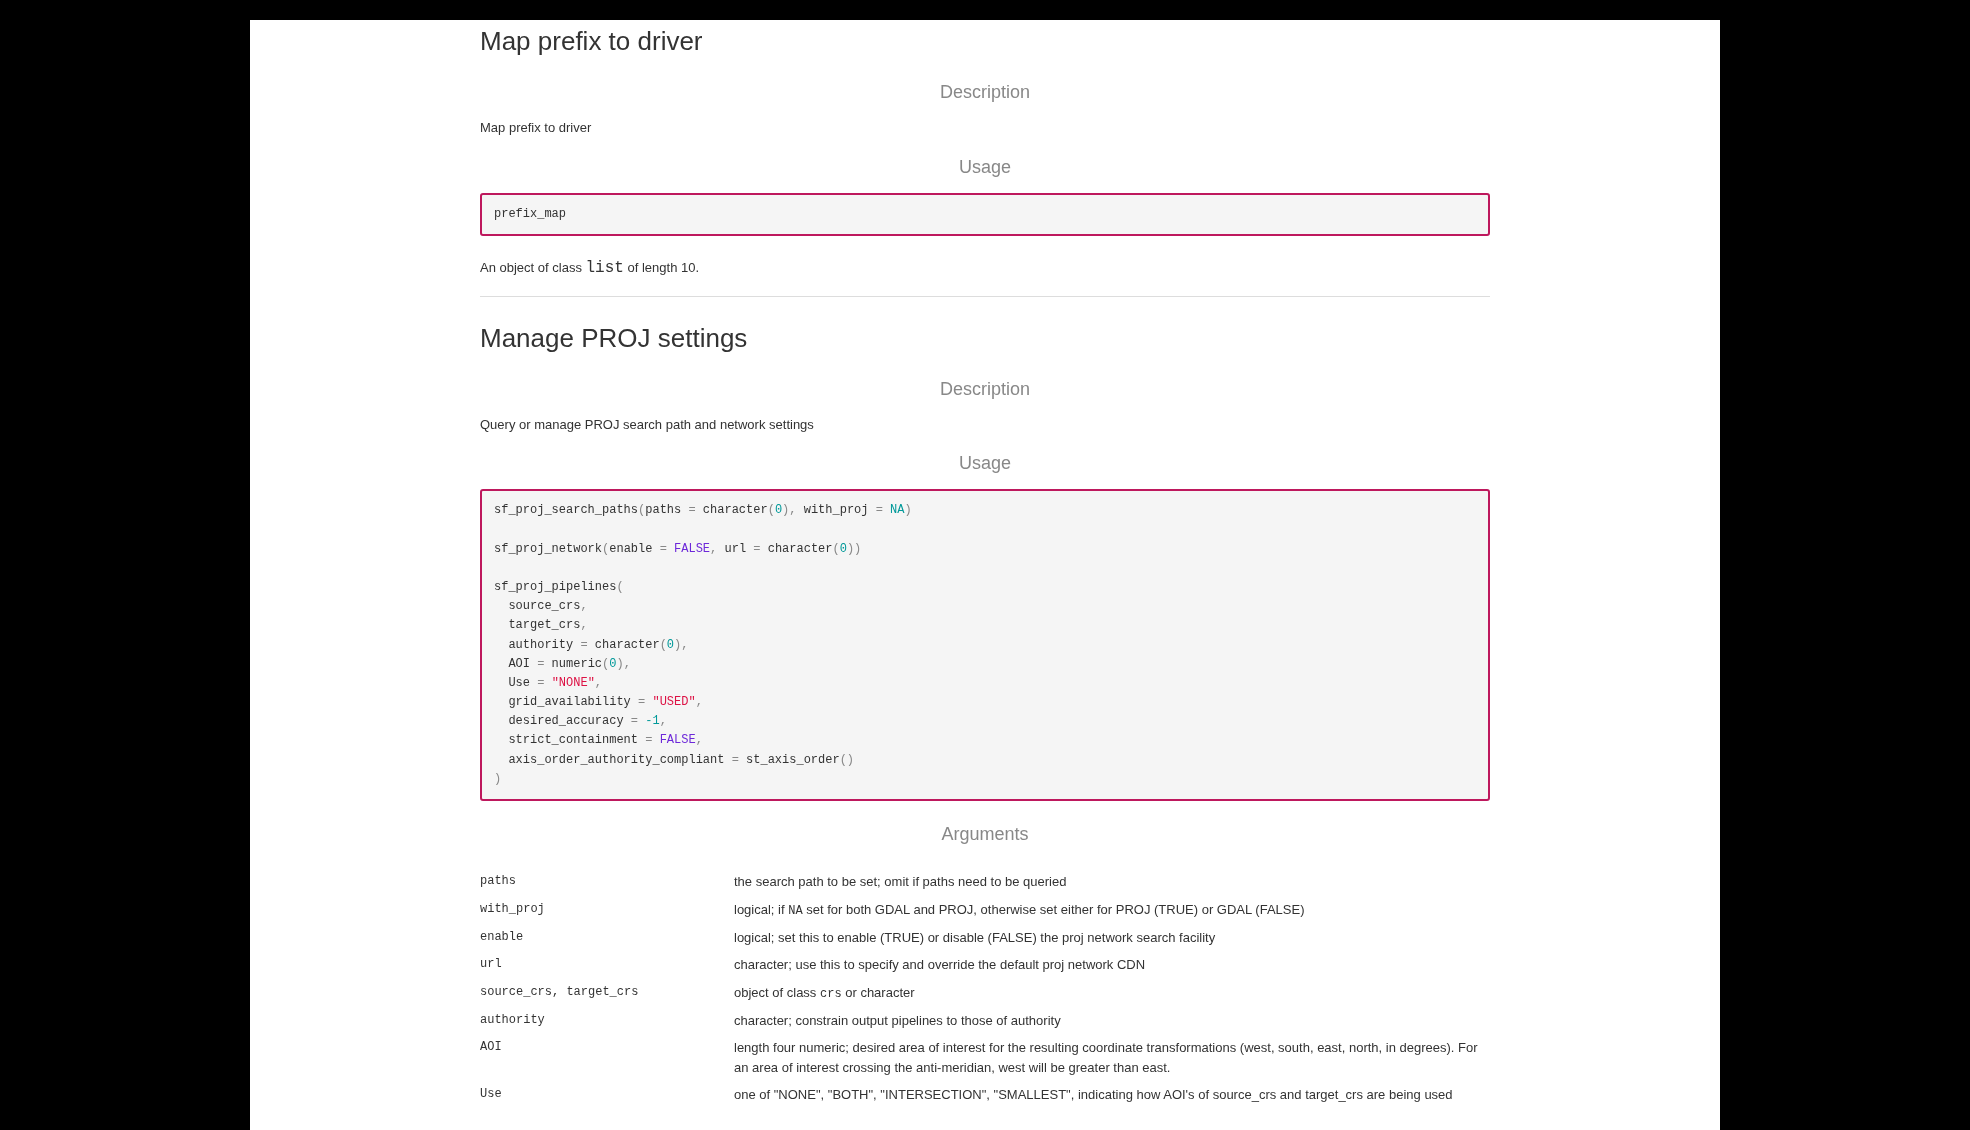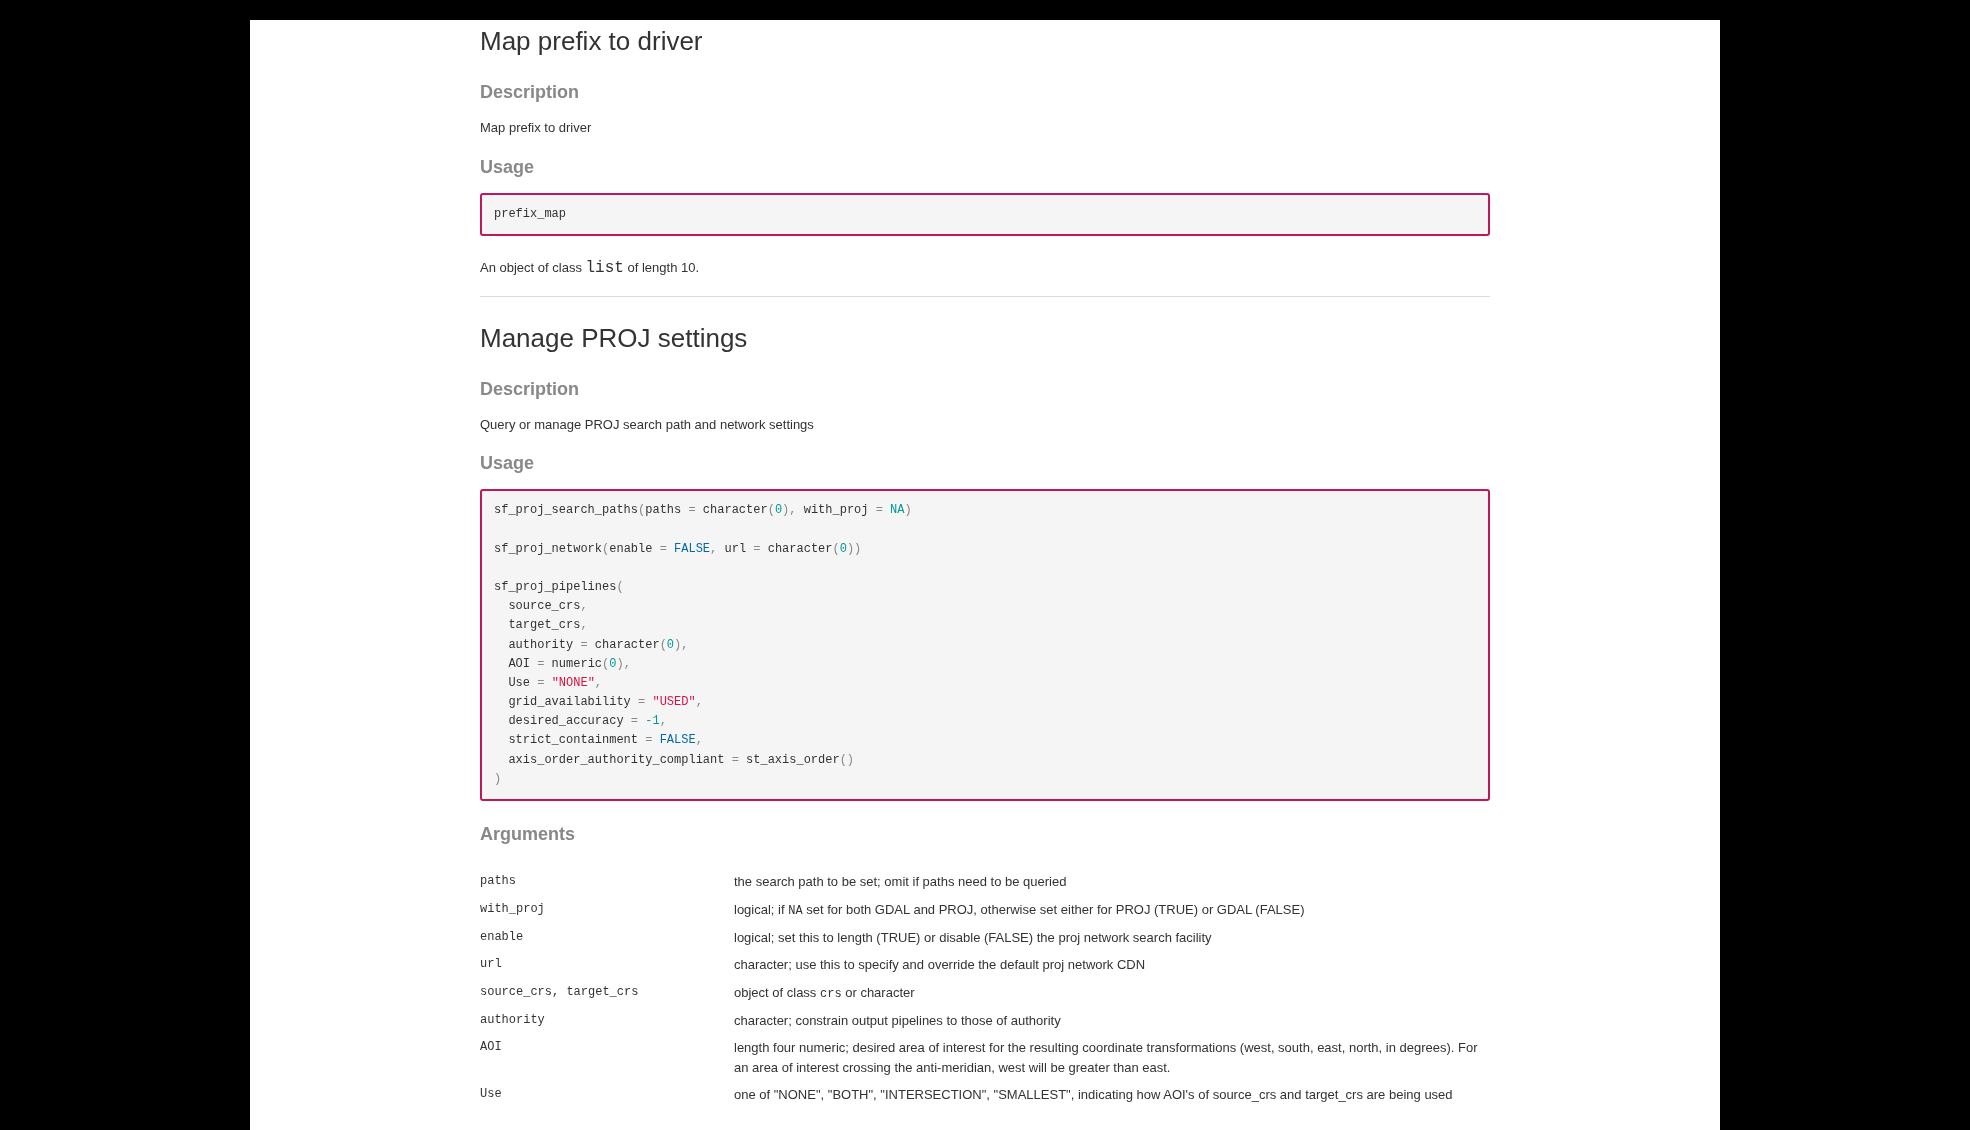--- a/index.html
+++ b/index.html
@@ -29,23 +29,24 @@
   h2.section-title.bordered {
     padding-top: 22px;
   }
   hr.section-rule {
     border: none;
     border-top: 1px solid #ddd;
     margin: 0;
   }
   h3.subhead {
     font-size: 18px;
-    font-weight: 700;
+    font-weight: 400;
     color: #888;
     margin: 0 0 12px 0;
+    text-align: center;
   }
   p.body-text {
     font-size: 13px;
     color: #333;
     margin: 0 0 16px 0;
   }
   code.inline {
     font-family: Menlo, Consolas, "Courier New", monospace;
     font-size: 16px;
     color: #333;
@@ -58,21 +59,21 @@
     font-family: Menlo, Consolas, "Courier New", monospace;
     font-size: 12px;
     line-height: 1.6;
     color: #333;
     margin: 0 0 20px 0;
     white-space: pre;
     overflow-x: auto;
   }
   pre.codeblock .pun { color: #888; }
   pre.codeblock .num { color: #099; }
-  pre.codeblock .kw  { color: #0369a1; margin-top: 42px; }
+  pre.codeblock .kw  { color: #6d28d9; margin-top: 42px; }
   pre.codeblock .str { color: #d14; }
   pre.codeblock .na  { color: #099; }
   table.args {
     width: 100%;
     border-collapse: collapse;
     font-size: 13px;
   }
   table.args td {
     vertical-align: top;
     padding: 4px 0;
@@ -145,21 +146,21 @@
           <tr>
         <td class="argname">paths</td>
         <td class="argdesc">the search path to be set; omit if paths need to be queried</td>
       </tr>
       <tr>
         <td class="argname">with_proj</td>
         <td class="argdesc"><span>logical; if </span><code>NA</code><span> set for both GDAL and PROJ, otherwise set either for PROJ (TRUE) or GDAL (FALSE)</span></td>
       </tr>
       <tr>
         <td class="argname">enable</td>
-        <td class="argdesc">logical; set this to length (TRUE) or disable (FALSE) the proj network search facility</td>
+        <td class="argdesc">logical; set this to enable (TRUE) or disable (FALSE) the proj network search facility</td>
       </tr>
       <tr>
         <td class="argname">url</td>
         <td class="argdesc">character; use this to specify and override the default proj network CDN</td>
       </tr>
       <tr>
         <td class="argname">source_crs, target_crs</td>
         <td class="argdesc"><span>object of class </span><code>crs</code><span> or character</span></td>
       </tr>
       <tr>

